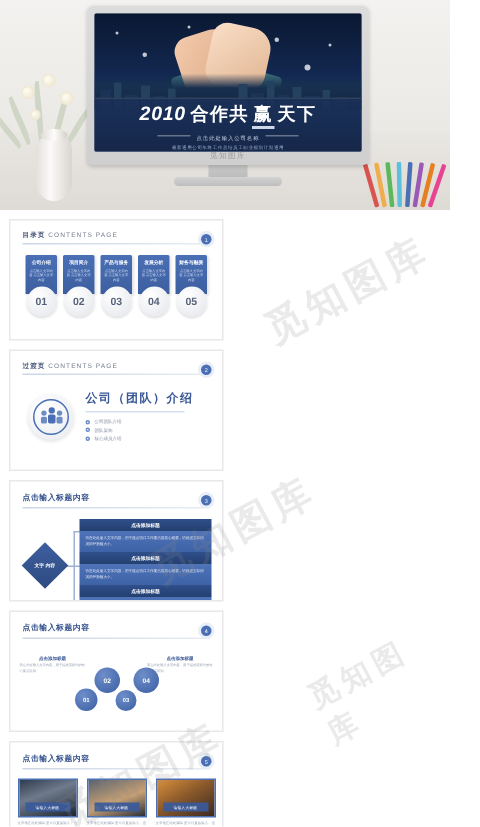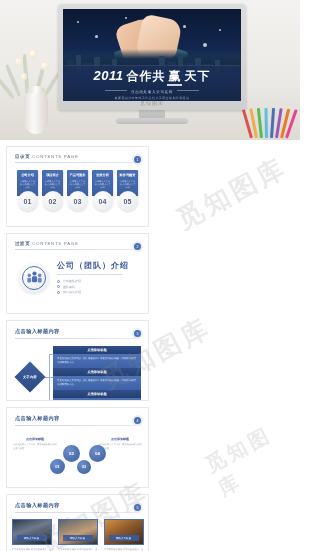--- a/index.html
+++ b/index.html
@@ -311,21 +311,21 @@
             <div class="bldg lit" style="left:115px;width:5px;height:19px;"></div>
             <div class="bldg" style="left:122px;width:8px;height:10px;"></div>
             <div class="bldg lit" style="left:132px;width:6px;height:15px;"></div>
             <div class="bldg" style="left:140px;width:10px;height:9px;"></div>
             <div class="bldg lit" style="left:152px;width:5px;height:13px;"></div>
             <div class="bldg" style="left:160px;width:8px;height:8px;"></div>
           </div>
 
           <div class="title-band">
             <div class="t-main">
-              <span class="t-year">2011</span>
+              <span class="t-year">2010</span>
               <span class="t-cn">合作共</span>
               <span class="t-cn t-hi">赢</span>
               <span class="t-cn">天下</span>
             </div>
             <div class="t-rule">
               <i></i>
               <span class="t-sub">点击此处输入公司名称</span>
               <i></i>
             </div>
             <div class="t-sub2">最新通用公司年终工作总结员工职业规划计划通用</div>

